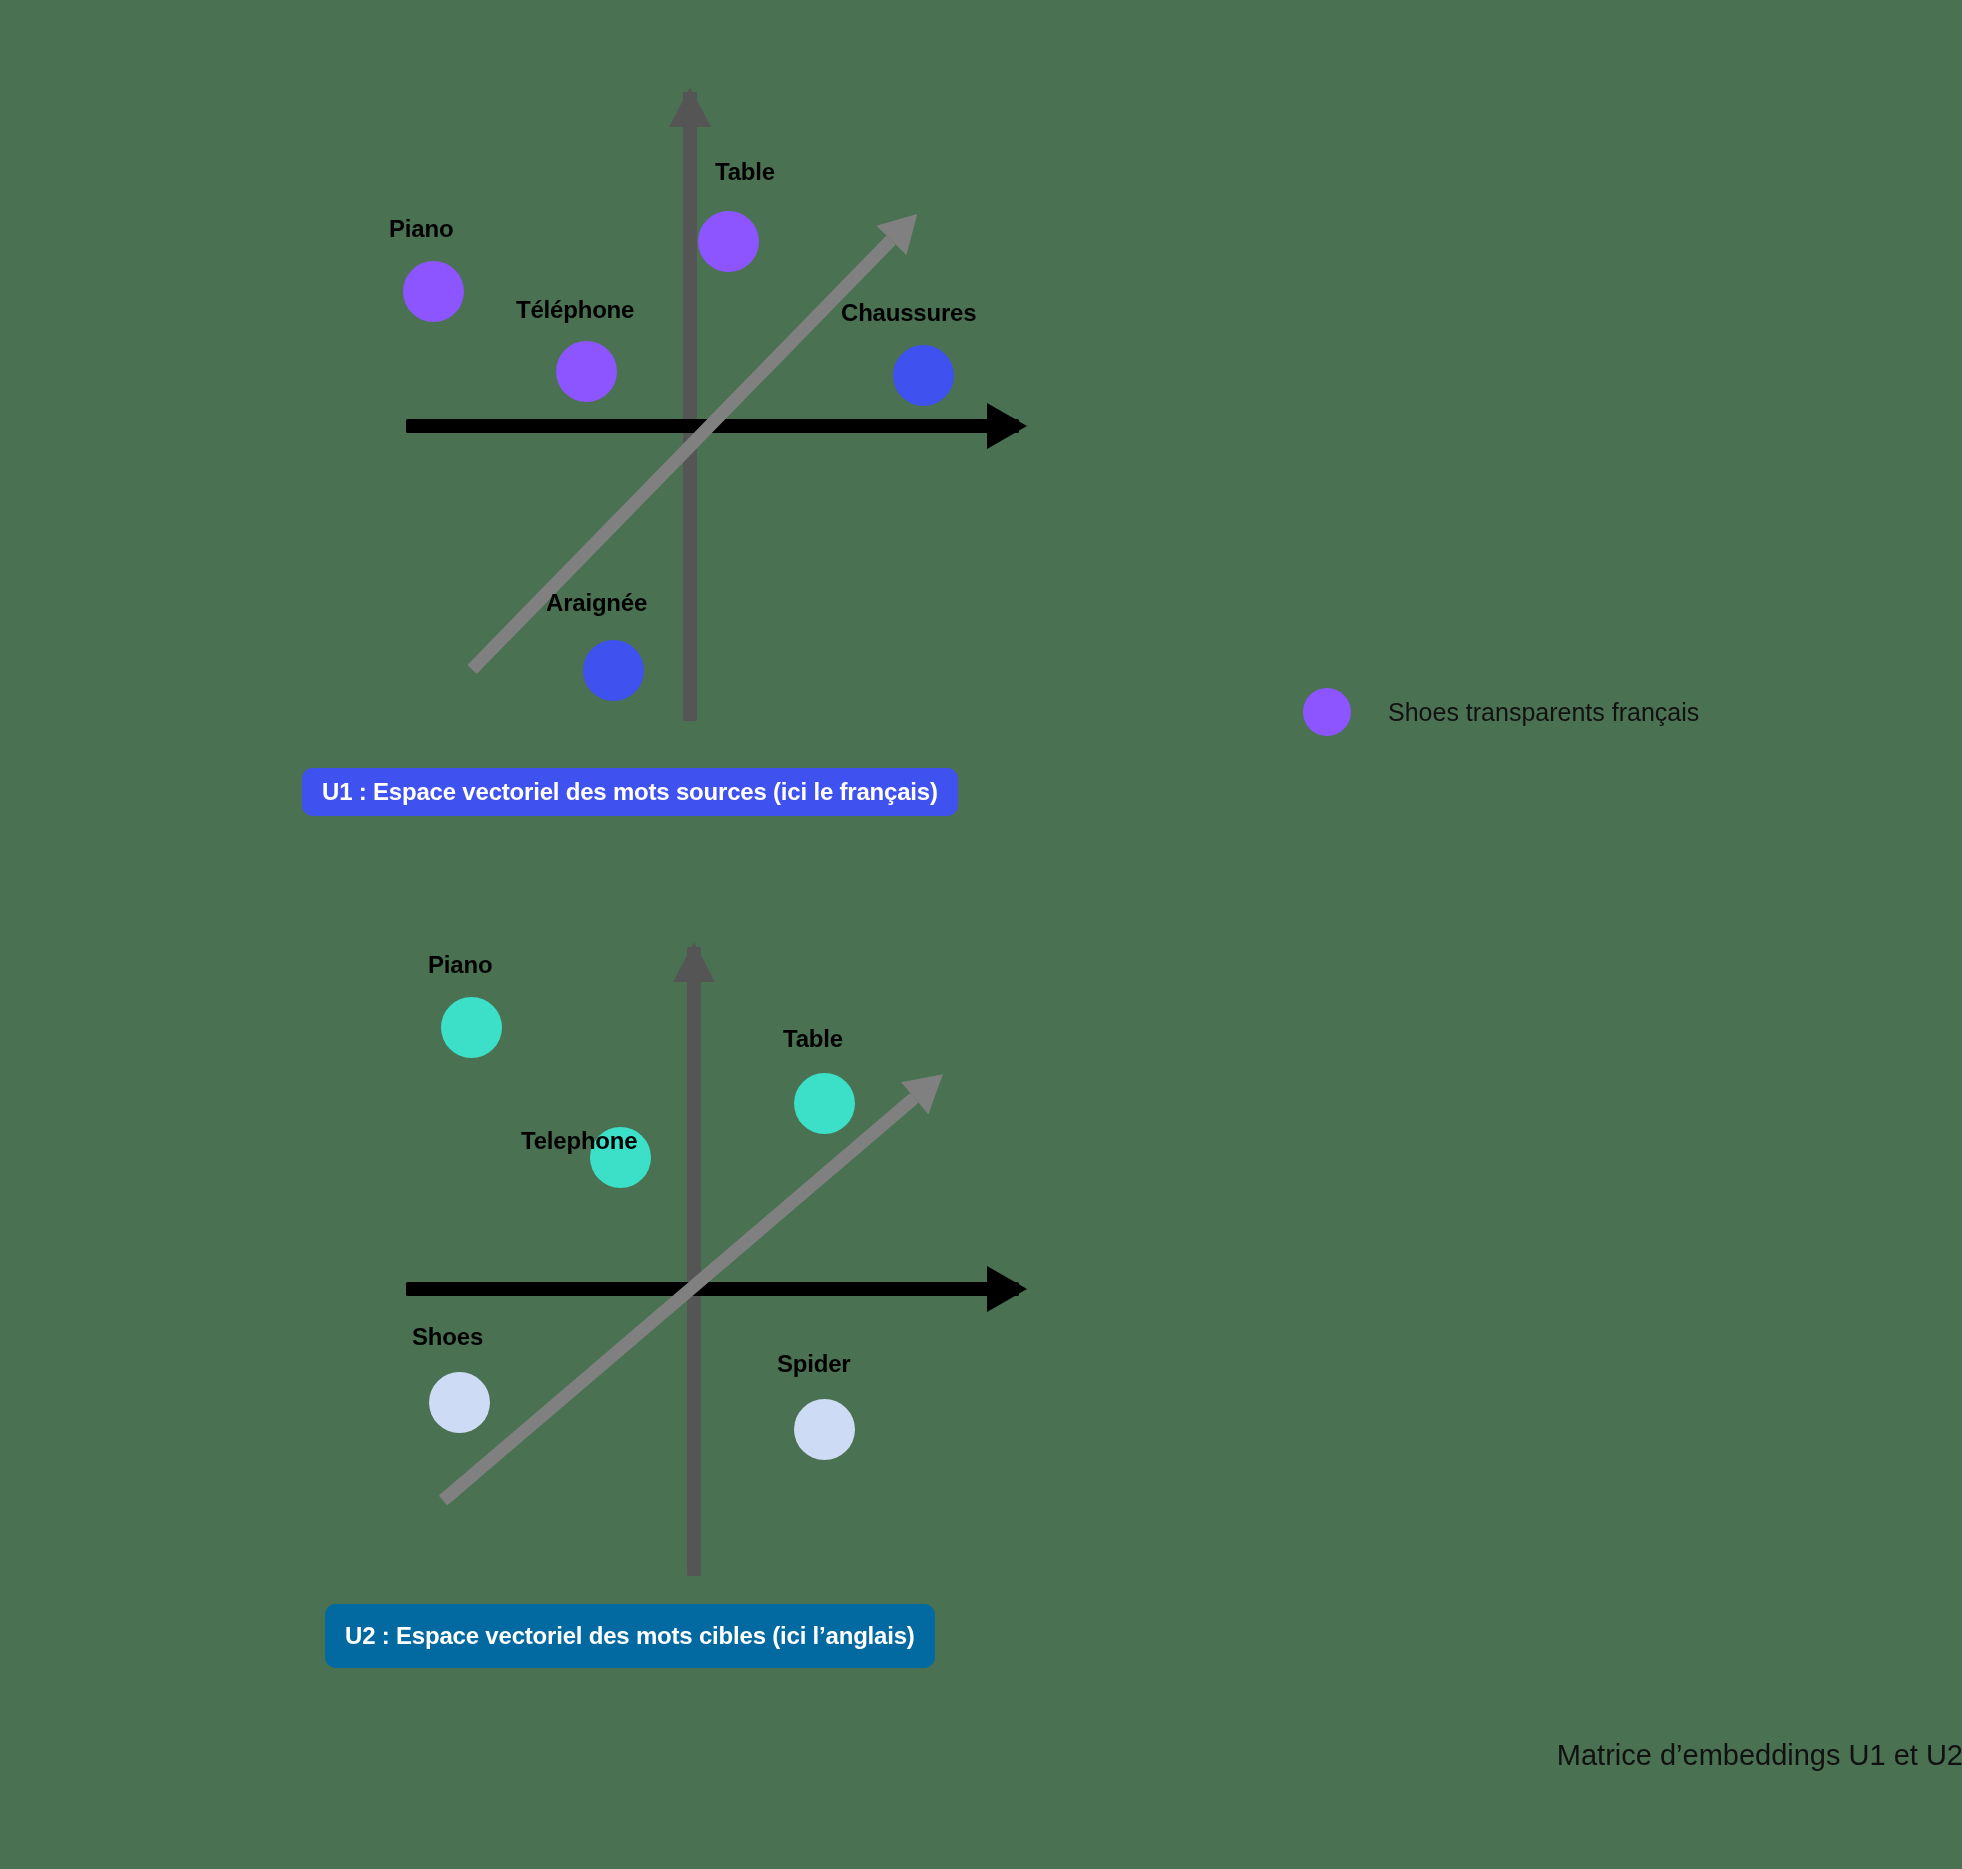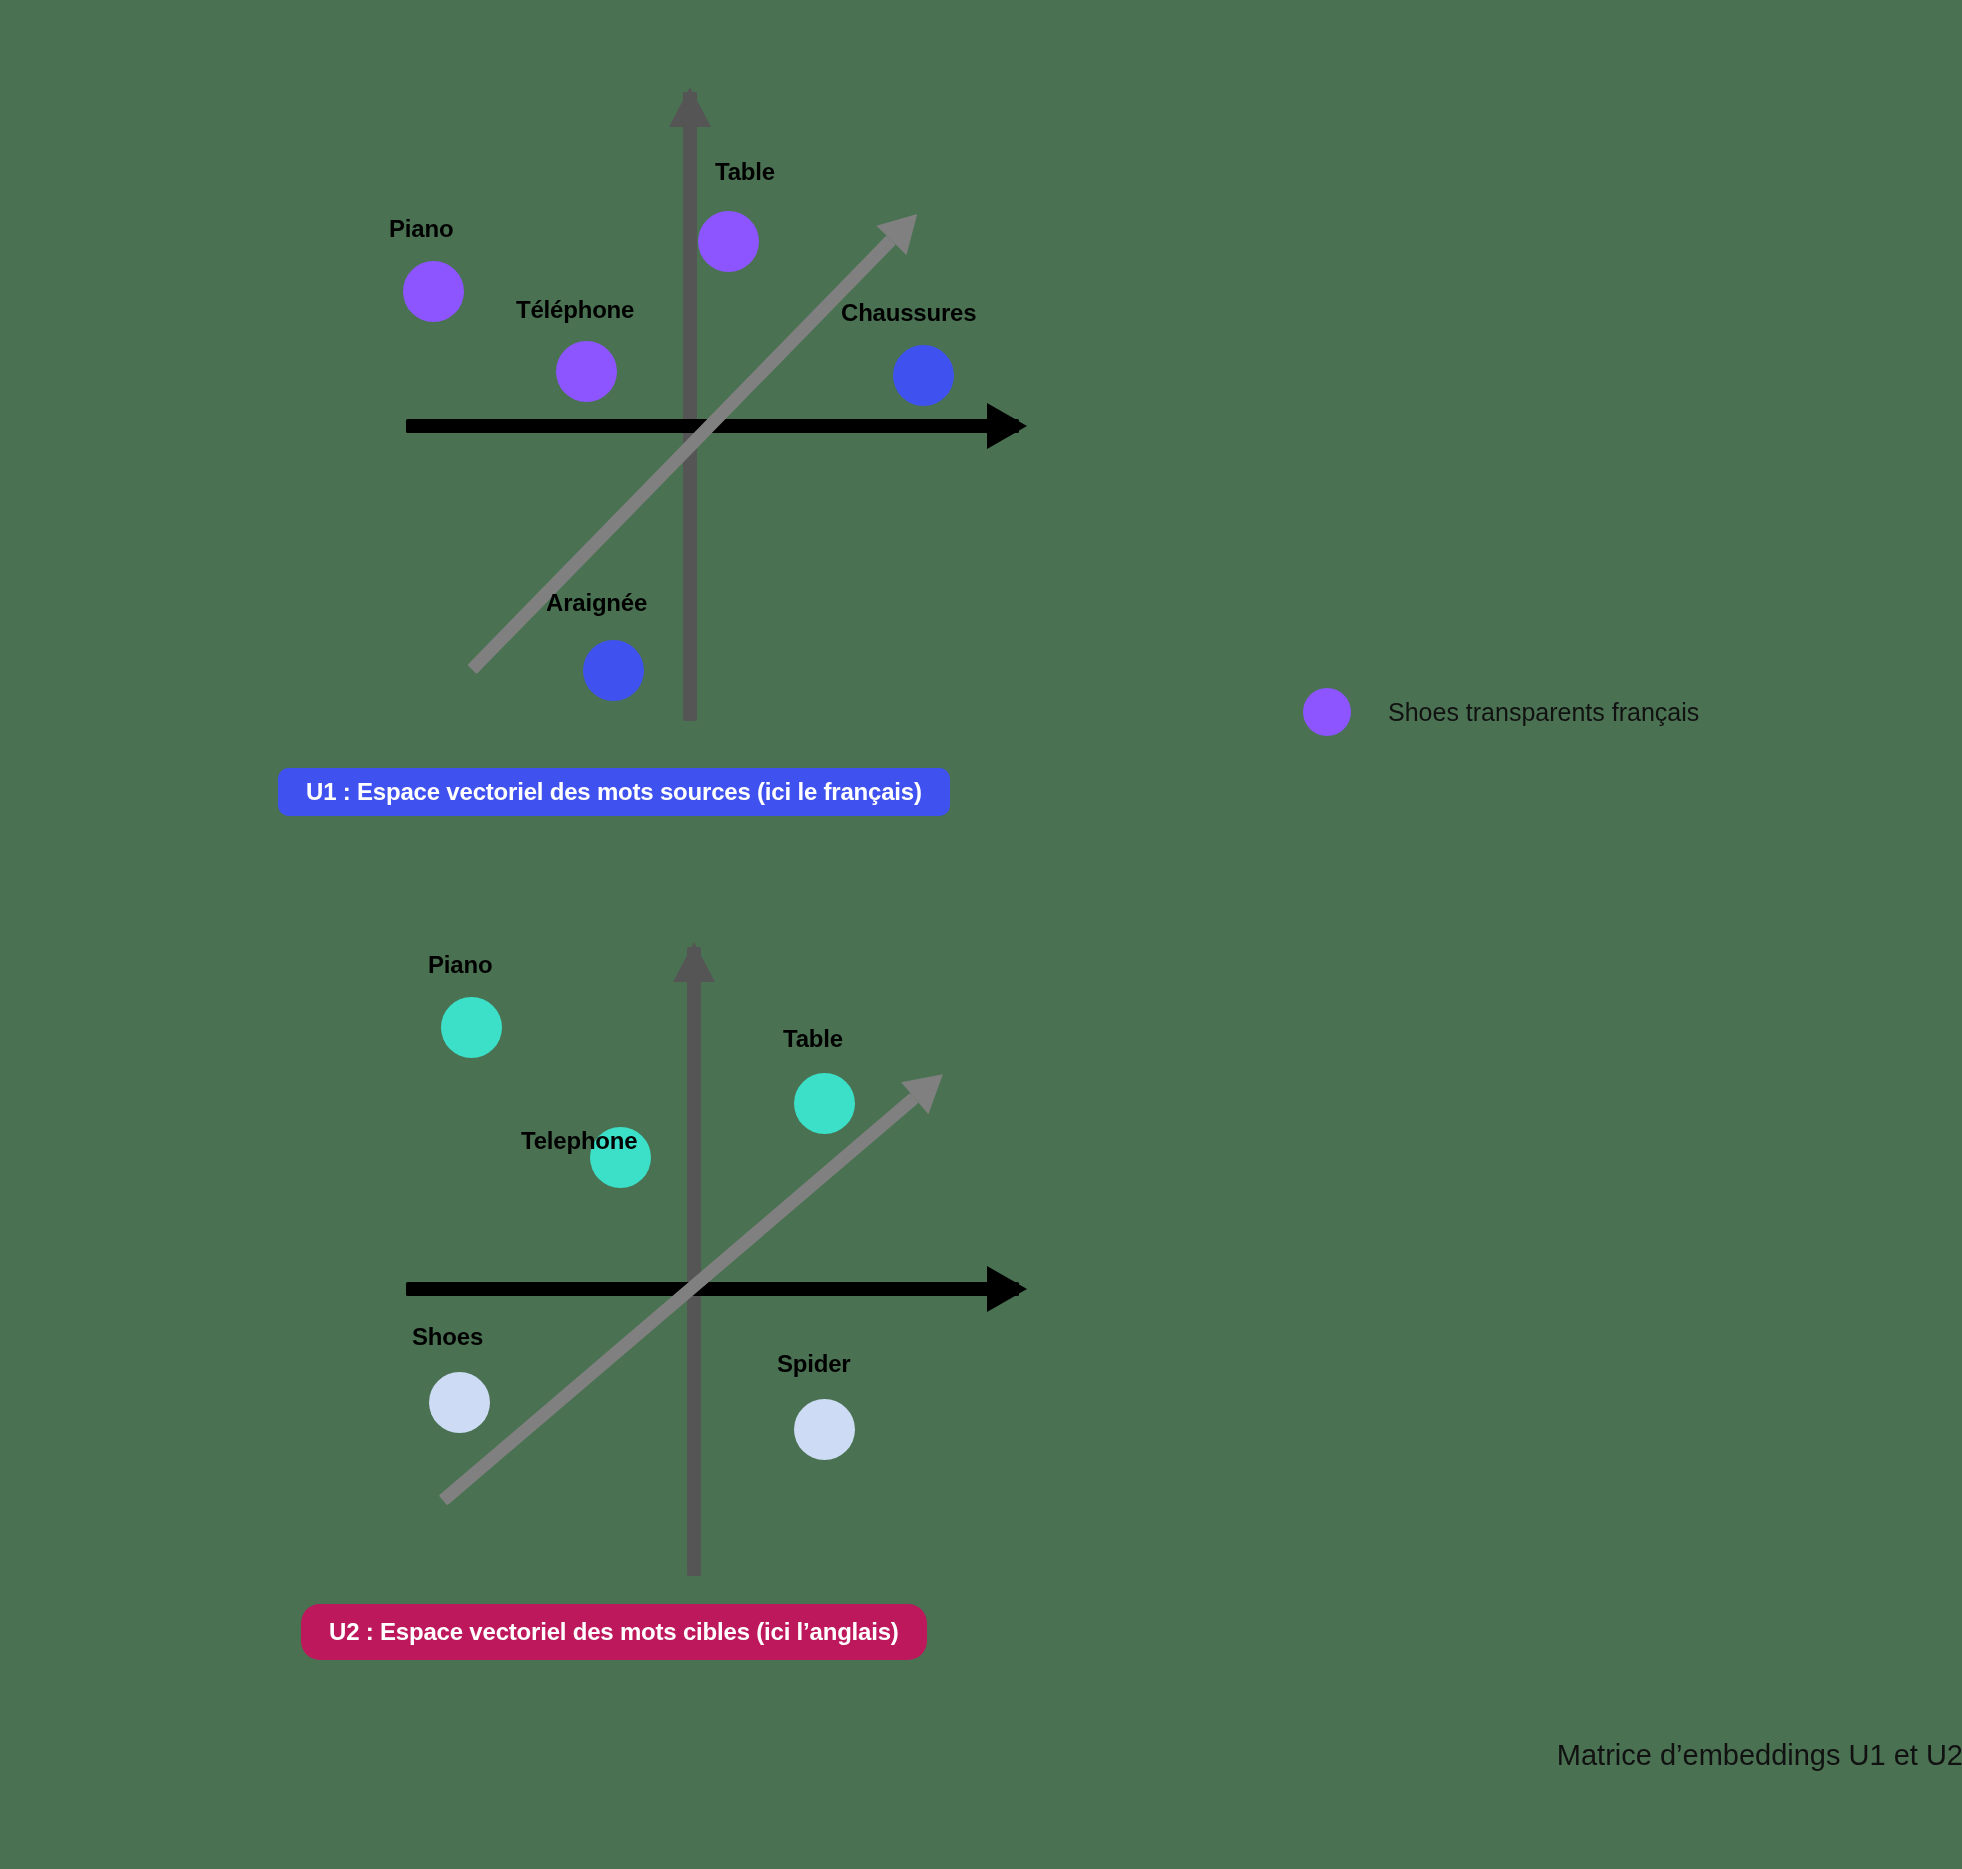--- a/index.html
+++ b/index.html
@@ -76,24 +76,25 @@
 
   
   .banner{
     position:absolute;
     display:flex;align-items:center;justify-content:center;
     border-radius:10.7px;
     color:#ffffff;
     font-weight:bold;
     font-size:24px;
     letter-spacing:-0.2px;
-    padding:0 28px;
+    padding:0 20px;
     box-sizing:border-box;
     white-space:nowrap;
     font-family:"Liberation Sans", sans-serif;
+    margin-left:24px;
   }
 
   
   .legend{position:absolute;left:1303px;top:675px;}
   .legend-row{
     display:flex;align-items:center;
     height:74px;
     margin-bottom:36px;
   }
   .legend-swatch{
@@ -172,21 +173,21 @@
 
     <div class="node" style="left:794px;top:1073px;width:61px;height:61px;background:#3ce0c8;"></div>
     <div class="node-label" style="left:783px;top:1025px;">Table</div>
 
     <div class="node" style="left:429px;top:1372px;width:61px;height:61px;background:#cddbf5;"></div>
     <div class="node-label" style="left:412px;top:1323px;">Shoes</div>
 
     <div class="node" style="left:794px;top:1399px;width:61px;height:61px;background:#cddbf5;"></div>
     <div class="node-label" style="left:777px;top:1350px;">Spider</div>
 
-    <div class="banner" style="left:301px;top:1604px;height:56px;background:#be185d;border-radius:19px;">U2 : Espace vectoriel des mots cibles (ici l’anglais)</div>
+    <div class="banner" style="left:301px;top:1604px;height:64px;background:#0369a1;">U2 : Espace vectoriel des mots cibles (ici l’anglais)</div>
   </div>
 
   <div class="legend">
 
     <div class="legend-row">
       <div class="legend-swatch" style="background:#8c55ff;"></div>
       <div class="legend-text">Shoes transparents français</div>
     </div>
 
 

